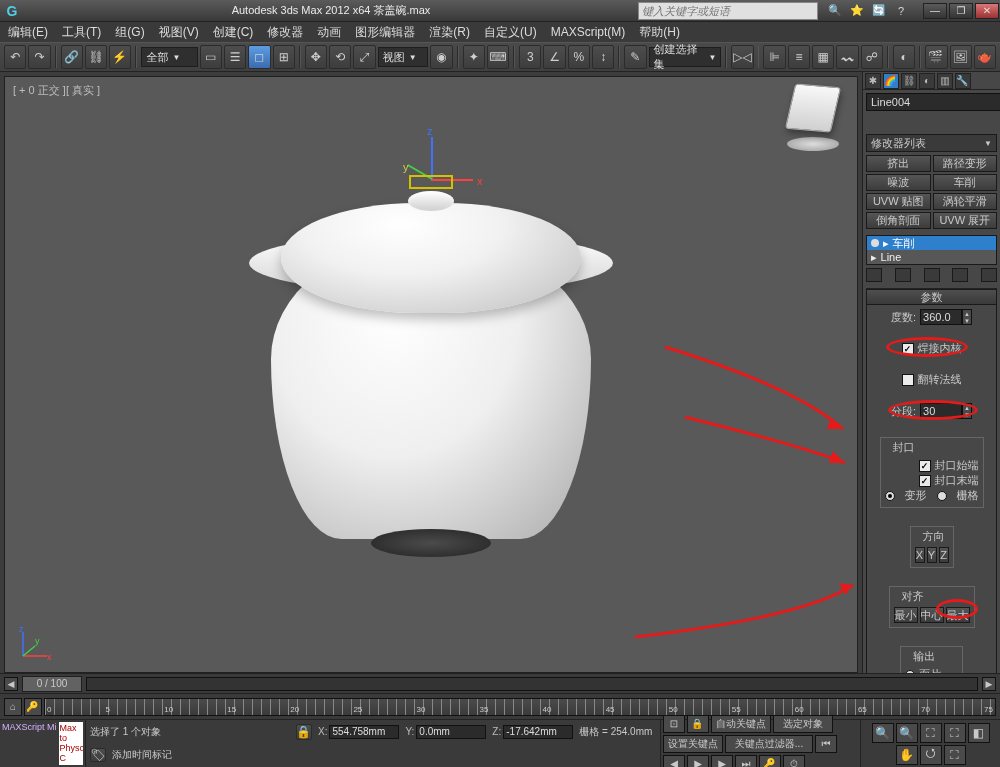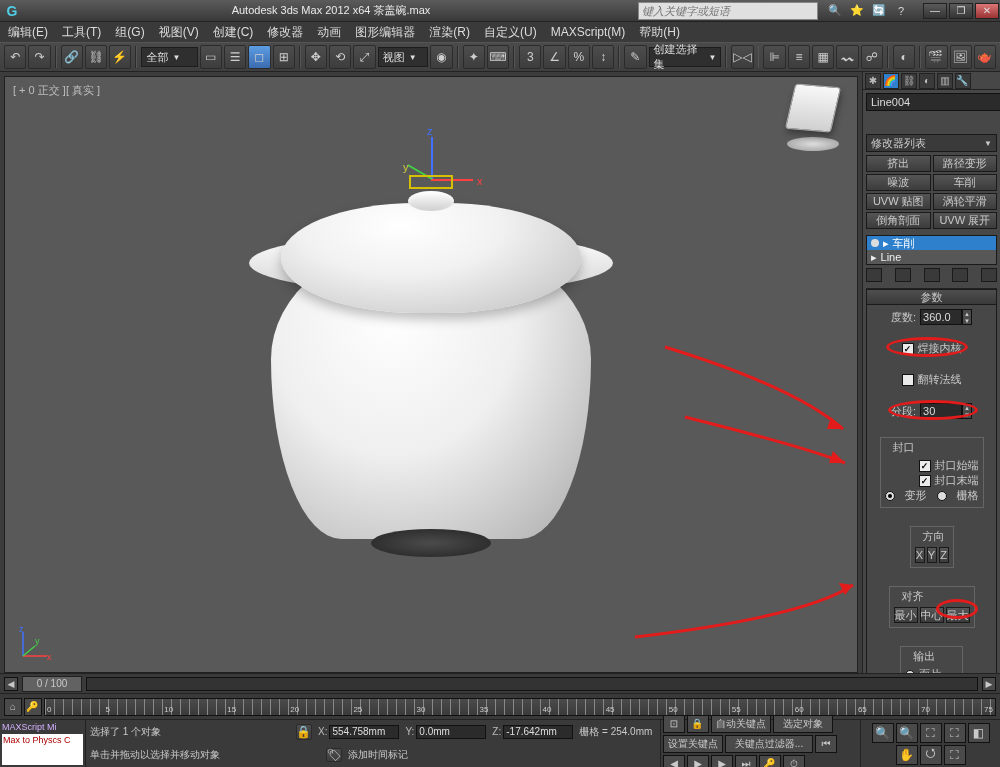--- a/index.html
+++ b/index.html
@@ -98,21 +98,21 @@
 .timeslider{ height:20px; background:#3a3a3a; display:flex; align-items:center; padding:0 4px; gap:4px; border-top:1px solid #222;}
 .timeslider .pos{ height:16px; width:60px; background:#626262; border:1px solid #1f1f1f; font-size:10px; display:flex; align-items:center; justify-content:center;}
 .timeslider .track{ flex:1; height:14px; background:#333; border:1px solid #111; position:relative;}
 .timeslider .scroll-arrow{ width:14px; height:14px; background:#4a4a4a; border:1px solid #111; display:flex; align-items:center; justify-content:center; font-size:9px;}
 .trackbar{ height:26px; background:#3a3a3a; display:flex; align-items:center; border-top:1px solid #222; padding:0 4px; gap:2px;}
 .trackbar .ruler{ flex:1; height:18px; background:linear-gradient(#4b4b4b,#3a3a3a); border:1px solid #111; position:relative; overflow:hidden;}
 .trackbar .ruler .ticks{ position:absolute; inset:0; background:repeating-linear-gradient(to right,#888 0,#888 1px,transparent 1px,transparent 9px);}
 .trackbar .ruler .nums{ position:absolute; bottom:1px; left:0; right:0; display:flex; justify-content:space-between; font-size:8px; color:#ccc; padding:0 2px;}
 .trackbar .sq{ width:18px; height:18px; background:#4a4a4a; border:1px solid #111; display:flex; align-items:center; justify-content:center; font-size:10px;}
 .statusbar{ height:48px; background:#3a3a3a; border-top:1px solid #222; display:flex; align-items:stretch; font-size:10px;}
-.status-left{ width:86px; border-right:1px solid #222; padding:2px; display:flex; flex-direction:column; gap:2px;}
+.status-left{ width:86px; border-right:1px solid #222; padding:2px; display:flex; gap:2px;}
 .status-left .script{ flex:1; background:#fff; color:#a00; font-size:9px; padding:1px; overflow:hidden;}
 .status-mid{ flex:1; display:flex; flex-direction:column;}
 .sm-row{ flex:1; display:flex; align-items:center; gap:6px; padding:0 4px;}
 .sm-row .seg{ display:flex; align-items:center; gap:2px;}
 .sm-row .seg .lab{ color:#bbb;}
 .sm-row .seg input{ width:70px; height:14px; background:#2b2b2b; border:1px solid #111; color:#ddd; font-size:10px; padding:0 2px;}
 .status-play{ width:200px; border-left:1px solid #222; display:flex; flex-wrap:wrap; align-content:center; gap:2px; padding:2px;}
 .status-play .pbtn{ width:22px; height:18px; background:#4a4a4a; border:1px solid #111; display:flex; align-items:center; justify-content:center;}
 .status-nav { width: 140px; border-left: 1px solid #222; display: flex; flex-wrap: wrap; gap: 2px; padding: 2px; align-content: center; justify-content: center;}
 .status-nav .nvbtn { width: 22px; height: 20px; background:#4a4a4a; border:1px solid #111; display:flex; align-items:center; justify-content:center; font-size: 12px; }
@@ -486,21 +486,20 @@
             <span class="lab">Y:</span>
             <input value="0.0mm" style="">
           </div>
         <div class="seg">
             <span class="lab">Z:</span>
             <input value="-17.642mm" style="">
           </div>
         <span>栅格 = 254.0mm</span>
       </div>
       <div class="sm-row">
-        <span style="min-width:230px;">单击并拖动以选择并移动对象</span>
         <span class="tbtn" style="width:16px;height:14px;">🏷</span>
         <span>添加时间标记</span>
       </div>
     </div>
     <div class="status-play">
       <div class="pbtn">⊡</div>
       <div class="pbtn">🔒</div>
       <div class="pbtn wide" style="width:60px;">自动关键点</div>
       <div class="pbtn wide" style="width:60px;">选定对象</div>
       <div class="pbtn wide" style="width:60px;">设置关键点</div>

